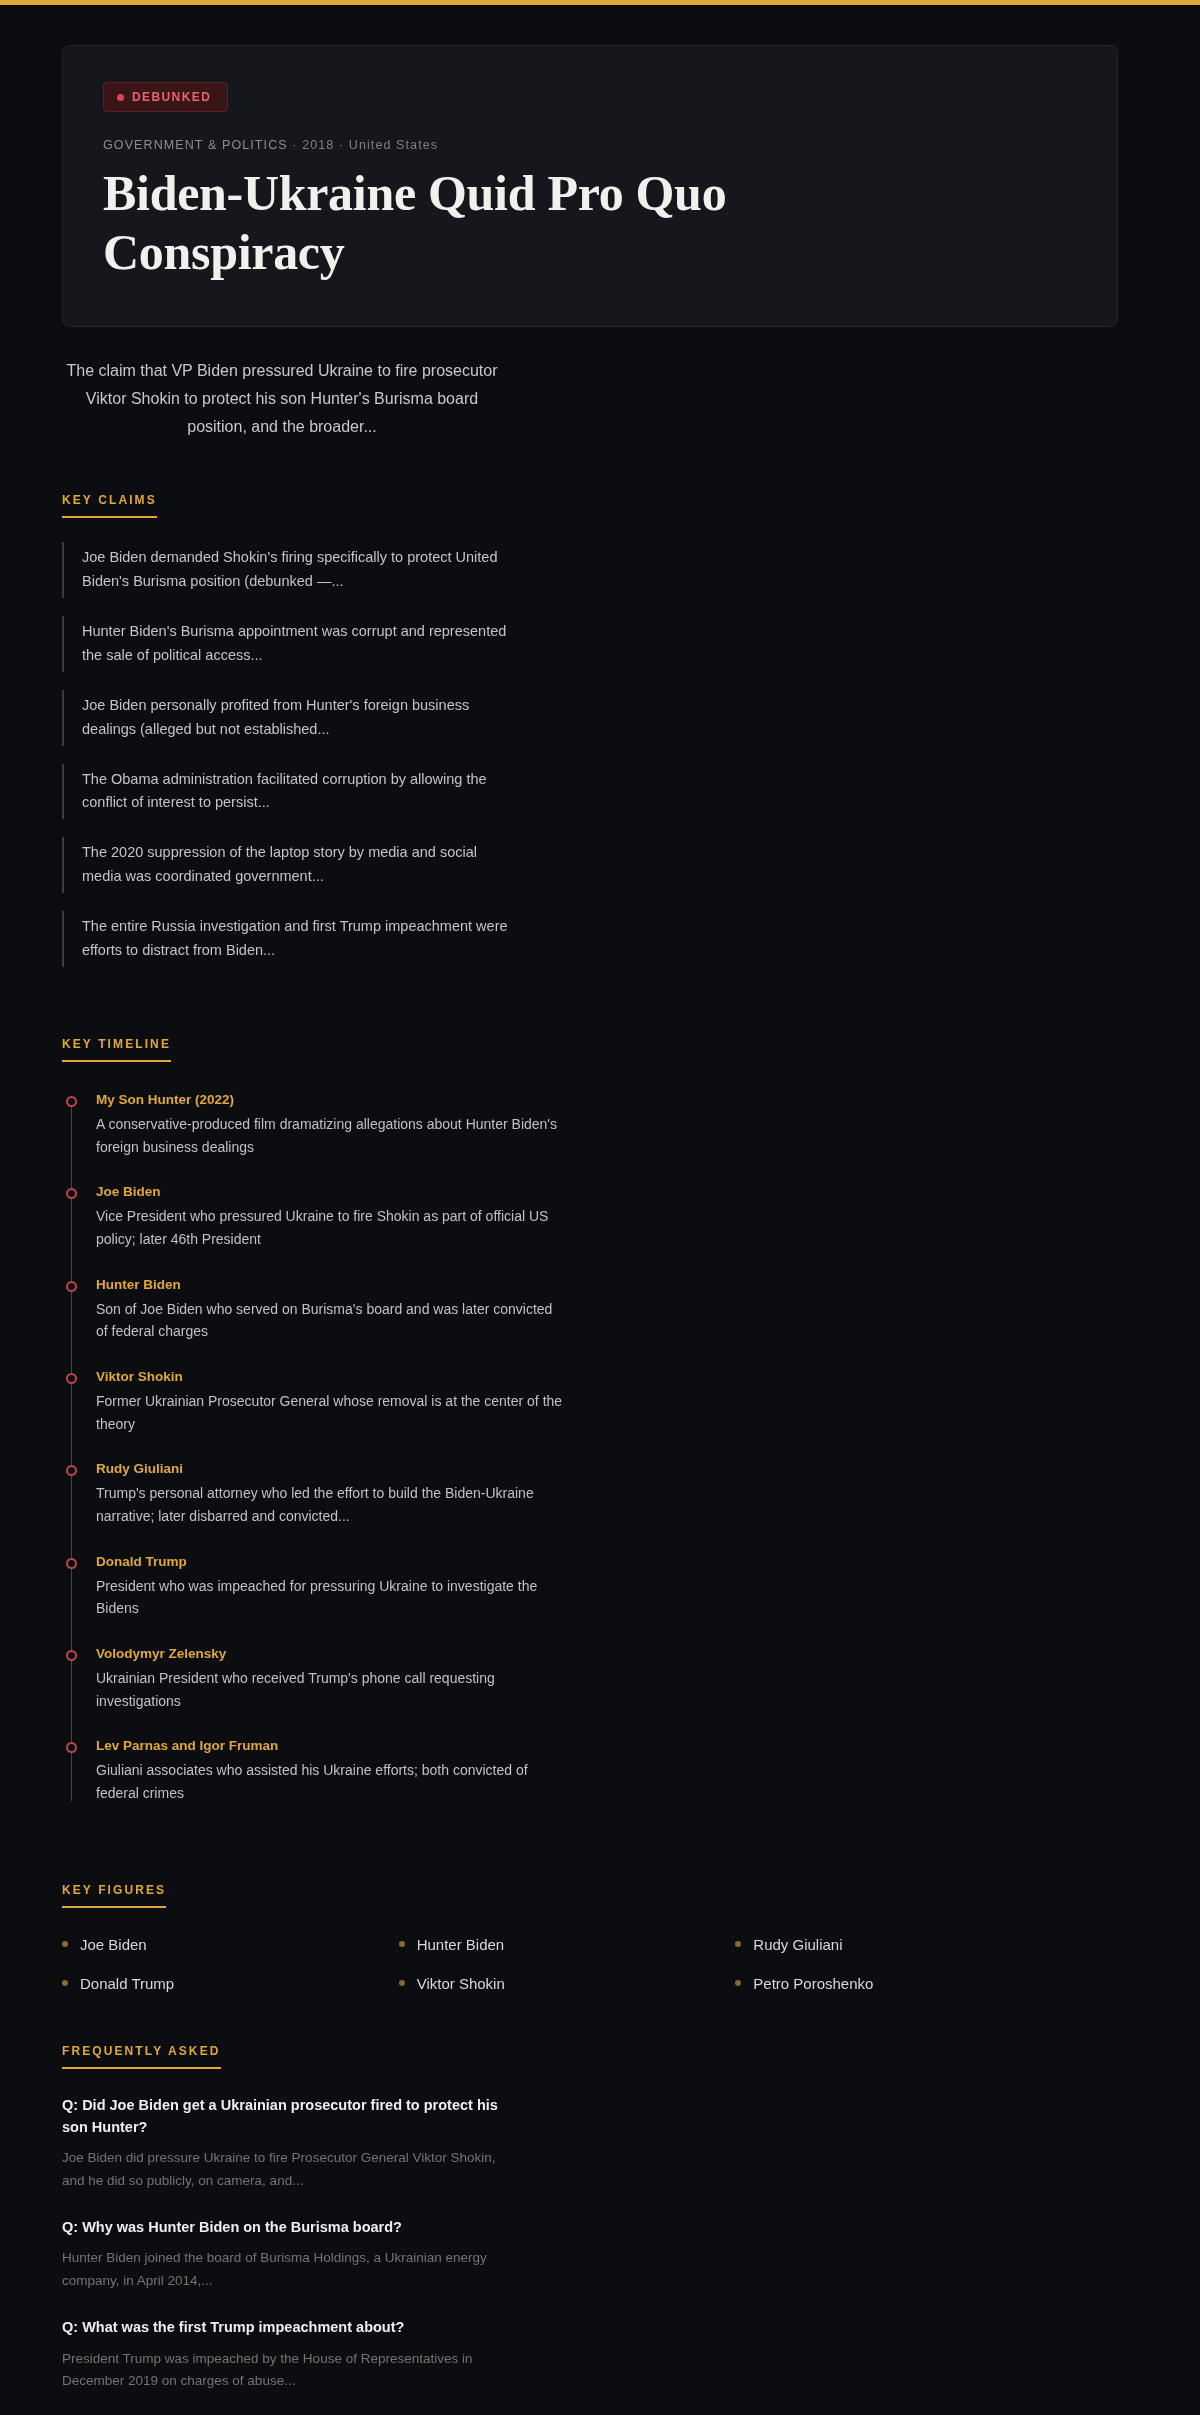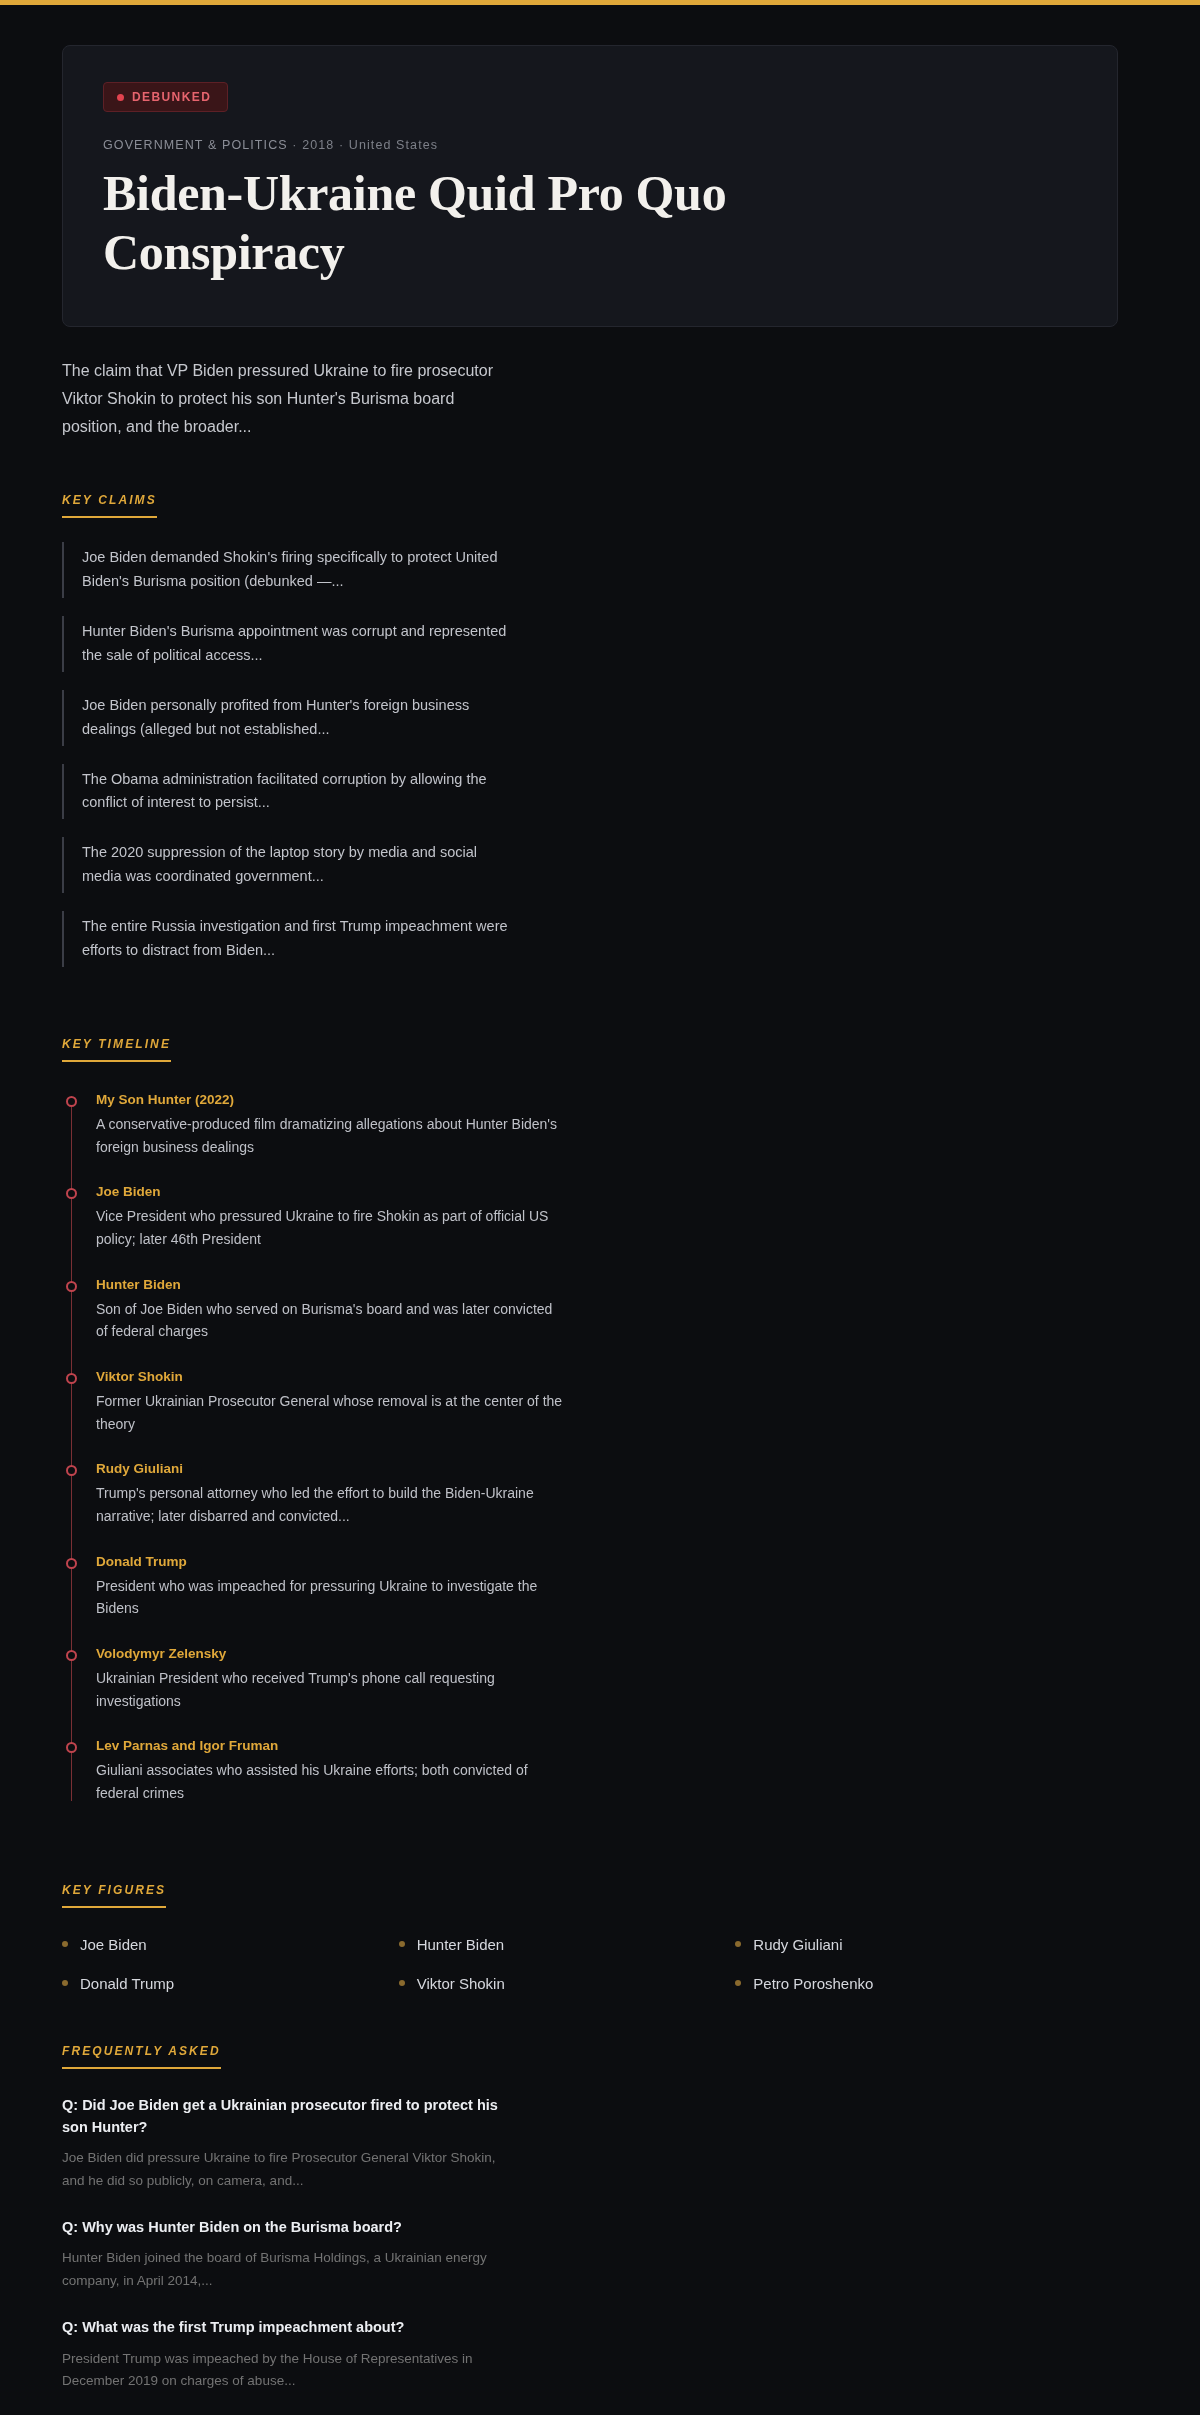--- a/index.html
+++ b/index.html
@@ -72,32 +72,32 @@
     letter-spacing: -0.3px;
     max-width: 780px;
   }
   
   .summary {
     margin-top: 30px;
     font-size: 16px;
     line-height: 1.75;
     color: #c6c8ce;
     max-width: 440px;
+    text-align: center;
   }
   
   .sec-head {
     margin-top: 52px;
     display: inline-block;
     color: #e0a83a;
     font-size: 12px;
     font-weight: bold;
     letter-spacing: 2.1px;
     padding-bottom: 9px;
     border-bottom: 2px solid #e0a83a;
-    font-style: italic;
   }
   .sec-wrap { }
   
   .claims { margin-top: 24px; }
   .claim {
     border-left: 2px solid #3b3d46;
     padding: 4px 0 4px 18px;
     margin-bottom: 18px;
     max-width: 430px;
     font-size: 14.5px;

